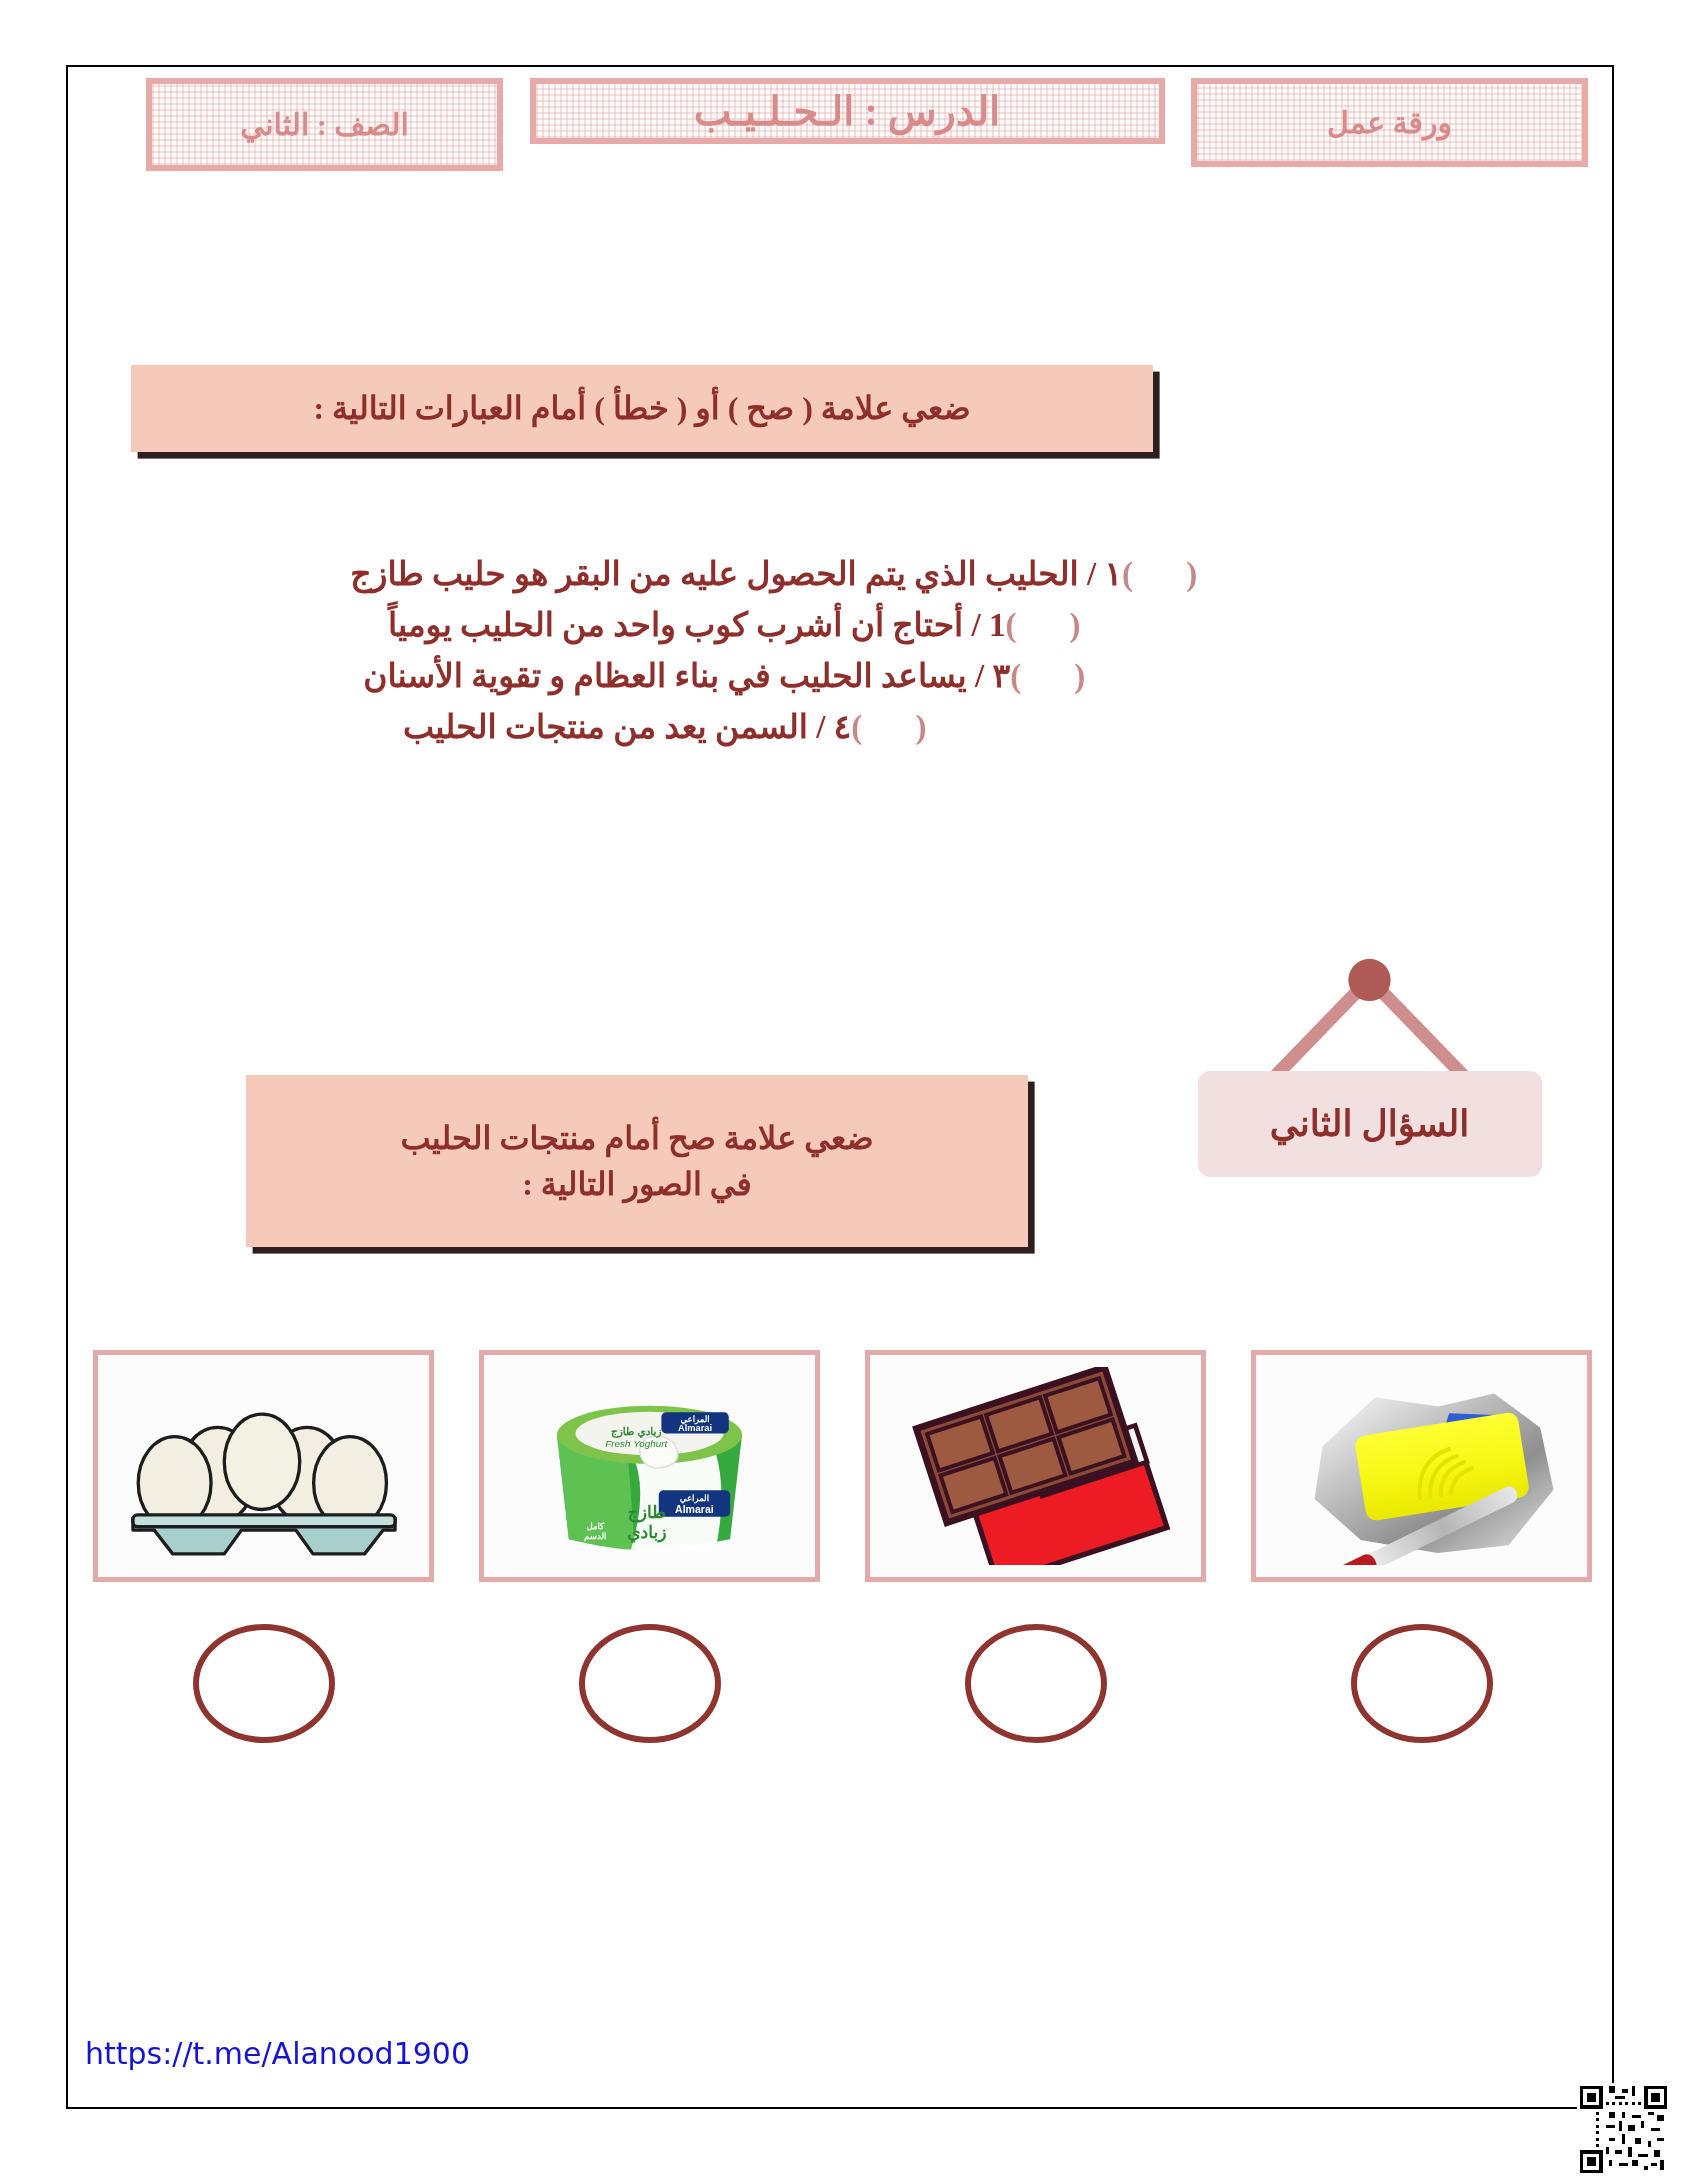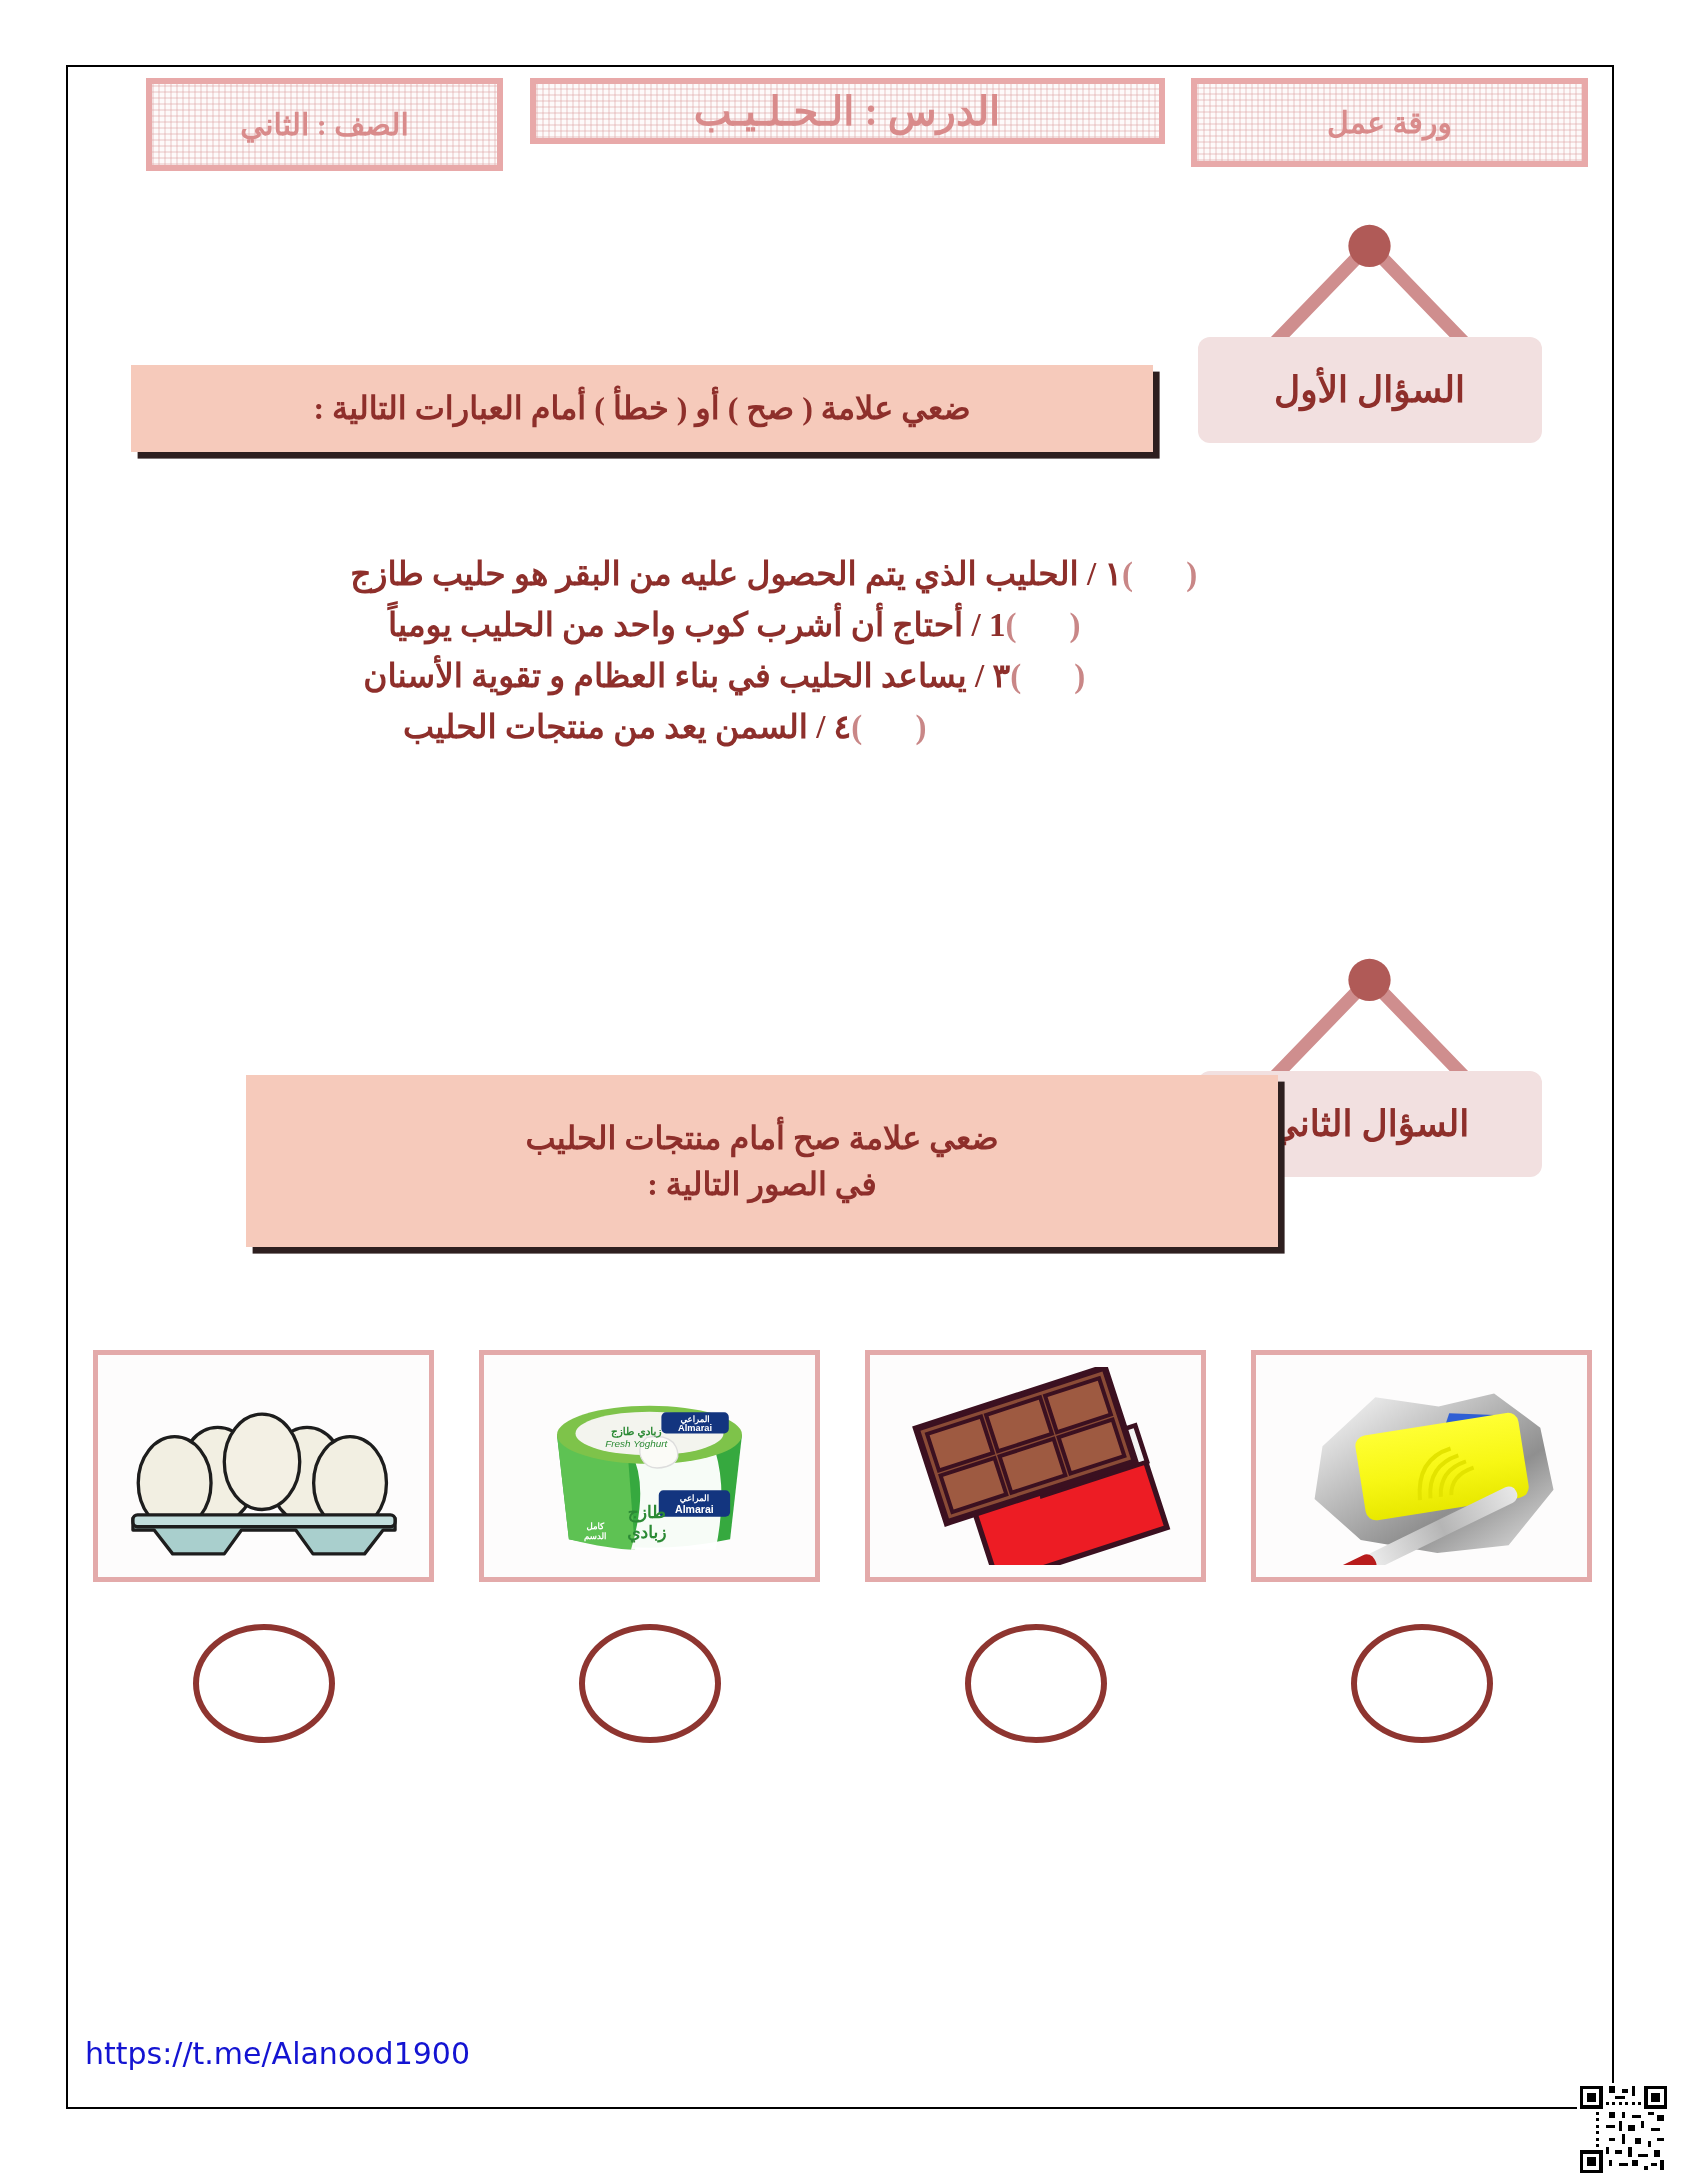--- a/index.html
+++ b/index.html
@@ -130,21 +130,21 @@
     top: 365px;
     left: 131px;
     width: 1022px;
     height: 87px;
     font-size: 32px;
     padding: 16px 16px;
   }
   #banner-two {
     top: 1075px;
     left: 246px;
-    width: 1032px;
+    width: 782px;
     height: 172px;
     font-size: 32px;
     padding: 7px 17px;
   }
   .banner .ln { display: block; width: 100%; }
 
   
   .statements {
     position: absolute;
     top: 549px;
@@ -253,31 +253,20 @@
       <span>ورقة عمل</span>
     </div>
     <div class="hdr-box lesson">
       <span>الدرس : الـحـلـيـب</span>
     </div>
     <div class="hdr-box grade">
       <span>الصف : الثاني</span>
     </div>
   </div>
 
-  <div class="sign" id="sign-one">
-    <svg class="rope" viewBox="0 0 600 230">
-      <polyline points="150,215 300,60 450,215" fill="none" stroke="#cf8e8e" stroke-width="20" stroke-linecap="round"></polyline>
-      <circle cx="300" cy="62" r="32" fill="#b05a57"></circle>
-    </svg>
-    <div class="hole" style="left:123px; top:132px;"></div>
-    <div class="hole" style="left:274px; top:132px;"></div>
-    <div class="plate">
-      <span>السؤال الأول</span>
-    </div>
-  </div>
 
   <div class="banner" id="banner-one">
     <span class="ln">ضعي علامة ( صح ) أو ( خطأ ) أمام العبارات التالية :</span>
   </div>
 
   <div class="statements">
 
     <div class="stmt" id="stmt-1">
       <span class="paren">(    )</span>
       <span class="txt">١ / الحليب الذي يتم الحصول عليه من البقر هو حليب طازج</span>

